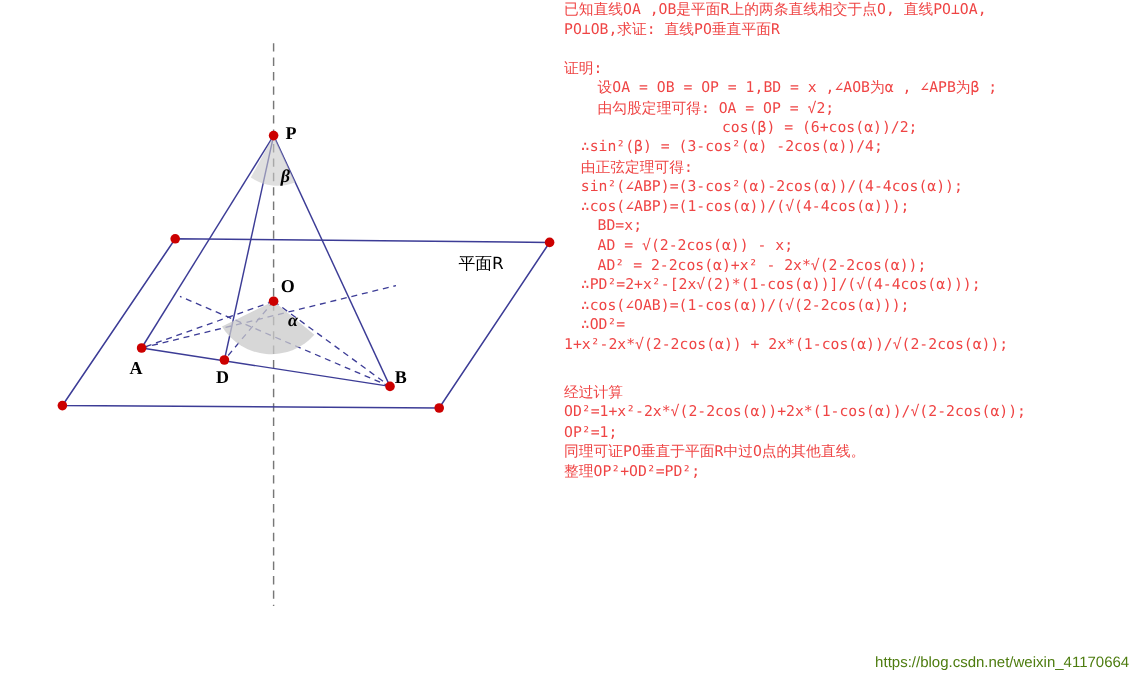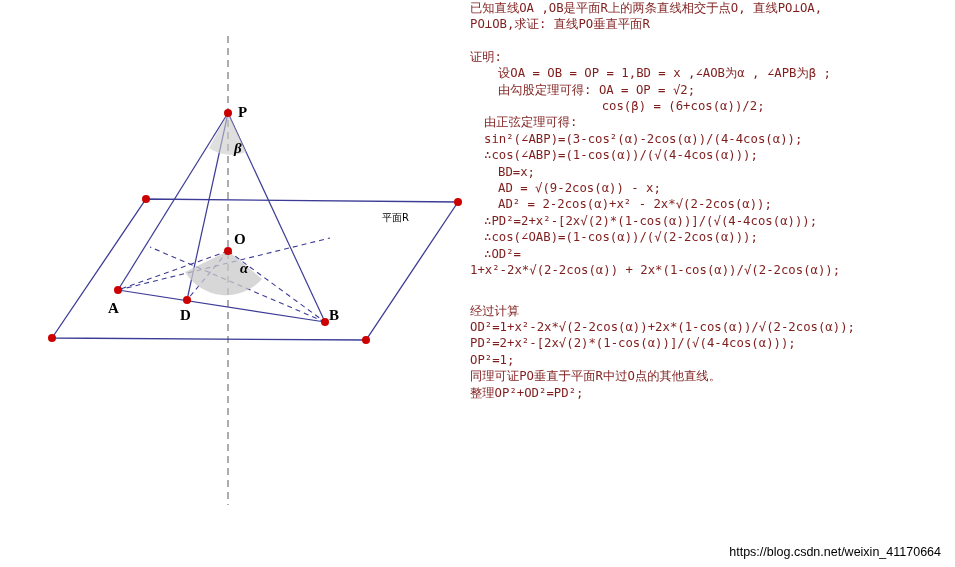--- a/index.html
+++ b/index.html
@@ -35,31 +35,31 @@
     white-space: nowrap;
   }
   .fig-label.italic {
     font-style: italic;
   }
   #plane-label {
     position: absolute;
     left: 382px;
     top: 211px;
     font-family: "DejaVu Sans", sans-serif;
-    font-size: 10px;
+    font-size: 14px;
     color: #000000;
     white-space: nowrap;
   }
   #proof-panel {
     position: absolute;
     left: 470px;
     top: 0;
     width: 485px;
     height: 567px;
-    color: #7f1d1d;
+    color: #ef4444;
     font-family: "DejaVu Sans Mono", monospace;
     font-size: 12.3px;
     line-height: 16.4px;
   }
   #proof-panel .blk {
     margin: 0;
     padding: 0;
   }
   .ln {
     white-space: pre-wrap;
@@ -69,21 +69,21 @@
   .ind2 { padding-left: 28px; }
   .ind3 { padding-left: 14px; }
   .gap { height: 16px; }
   .gap-sm { height: 8px; }
   #watermark {
     position: absolute;
     right: 14px;
     bottom: 8px;
     font-family: "Liberation Sans", sans-serif;
     font-size: 12.5px;
-    color: #000000;
+    color: #4d7c0f;
     white-space: nowrap;
   }
 </style>
 </head>
 <body>
 
 <div id="figure-panel">
   <svg id="figure-svg" width="470" height="567" viewBox="0 0 470 567">
 
     <line x1="228" y1="36" x2="228" y2="505" stroke="#777777" stroke-width="1.2" stroke-dasharray="7,5"></line>
@@ -131,36 +131,36 @@
   <div class="blk">
     <p class="ln ind1">已知直线OA ,OB是平面R上的两条直线相交于点O, 直线PO⊥OA,</p>
     <p class="ln ind1">PO⊥OB,求证: 直线PO垂直平面R</p>
   </div>
   <div class="gap"></div>
   <p class="ln ind1">证明:</p>
   <div class="blk">
     <p class="ln ind2">设OA = OB = OP = 1,BD = x ,∠AOB为α , ∠APB为β ;</p>
     <p class="ln ind2">由勾股定理可得: OA = OP = √2;</p>
     <p class="ln ind2">              cos(β) = (6+cos(α))/2;</p>
+    <p class="ln ind3">∴sin²(β) = (3-cos²(α) -2cos(α))/4;</p>
     <p class="ln ind3">由正弦定理可得:</p>
     <p class="ln ind3">sin²(∠ABP)=(3-cos²(α)-2cos(α))/(4-4cos(α));</p>
     <p class="ln ind3">∴cos(∠ABP)=(1-cos(α))/(√(4-4cos(α)));</p>
     <p class="ln ind2">BD=x;</p>
-    <p class="ln ind2">AD = √(9-2cos(α)) - x;</p>
+    <p class="ln ind2">AD = √(2-2cos(α)) - x;</p>
     <p class="ln ind2">AD² = 2-2cos(α)+x² - 2x*√(2-2cos(α));</p>
     <p class="ln ind3">∴PD²=2+x²-[2x√(2)*(1-cos(α))]/(√(4-4cos(α)));</p>
     <p class="ln ind3">∴cos(∠OAB)=(1-cos(α))/(√(2-2cos(α)));</p>
     <p class="ln ind3">∴OD²=</p>
     <p class="ln ind1">1+x²-2x*√(2-2cos(α)) + 2x*(1-cos(α))/√(2-2cos(α));</p>
   </div>
   <div class="gap"></div>
   <div class="gap-sm"></div>
   <div class="blk">
     <p class="ln ind1">经过计算</p>
     <p class="ln ind1">OD²=1+x²-2x*√(2-2cos(α))+2x*(1-cos(α))/√(2-2cos(α));</p>
-    <p class="ln ind1">PD²=2+x²-[2x√(2)*(1-cos(α))]/(√(4-4cos(α)));</p>
     <p class="ln ind1">OP²=1;</p>
     <p class="ln ind1">同理可证PO垂直于平面R中过O点的其他直线。</p>
     <p class="ln ind1">整理OP²+OD²=PD²;</p>
   </div>
 </div>
 
 <div id="watermark">https://blog.csdn.net/weixin_41170664</div>
 
 </body></html>

